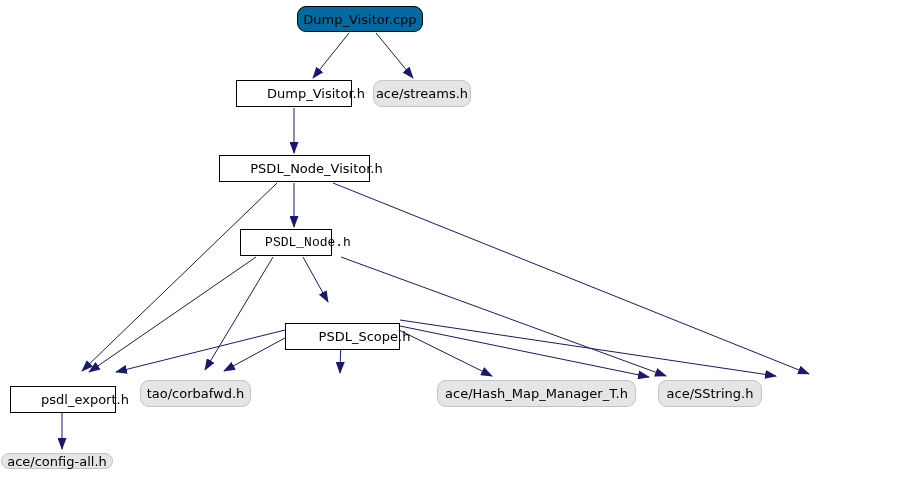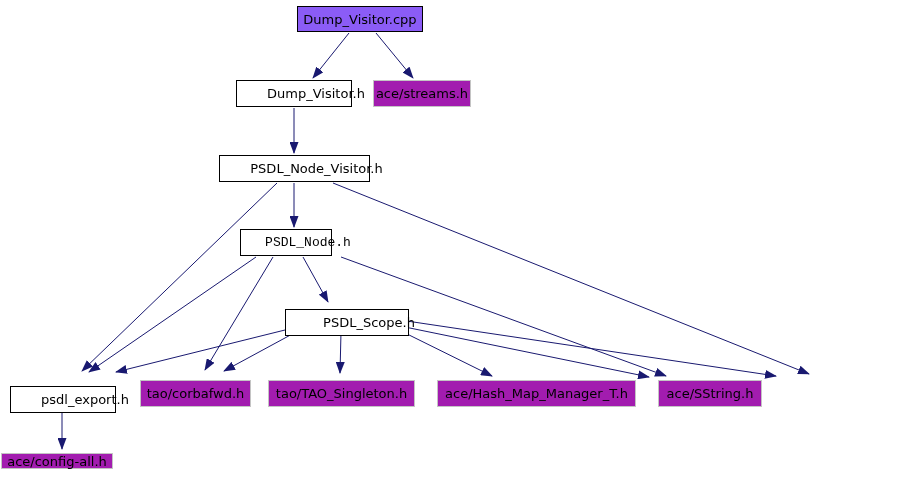--- a/index.html
+++ b/index.html
@@ -29,23 +29,23 @@
     background: #ffffff;
     color: #000000;
     display: flex;
     align-items: center;
     justify-content: center;
     font-size: 13px;
     line-height: 1;
     white-space: nowrap;
     z-index: 2;
   }
-  .type-current { background: #8b5cf6; border-color: #000000; }
+  .type-current { background: #0369a1; border-color: #000000; border-radius: 9px; }
   .type-internal { background: #ffffff; border-color: #000000; padding-left: 44px; }
-  .type-external { background: #a21caf; border-color: #c4c4c4; }
+  .type-external { background: #e5e5e5; border-color: #c4c4c4; border-radius: 9px; }
 </style>
 </head>
 <body>
 
 <div id="graph">
 
   <svg id="edges" xmlns="http://www.w3.org/2000/svg" width="917" height="485" viewBox="0 0 917 485">
     <defs>
       <marker id="arrowhead" markerUnits="userSpaceOnUse" markerWidth="12" markerHeight="9" refX="11" refY="4.5" orient="auto">
         <path d="M0,0 L12,4.5 L0,9 Z" fill="#191970"></path>
@@ -80,31 +80,28 @@
     </div>
   <div class="node type-external" style="left: 373px; top: 80px; width: 98px; height: 27px;">
       <span>ace/streams.h</span>
     </div>
   <div class="node type-internal" style="left: 219px; top: 155px; width: 151px; height: 27px;">
       <span>PSDL_Node_Visitor.h</span>
     </div>
   <div class="node type-internal" style="left: 240px; top: 229px; width: 92px; height: 27px; font-family: Liberation Mono, monospace;">
       <span>PSDL_Node.h</span>
     </div>
-  <div class="node type-internal" style="left: 285px; top: 309px; width: 124px; height: 27px;">
+  <div class="node type-internal" style="left: 285px; top: 323px; width: 115px; height: 27px;">
       <span>PSDL_Scope.h</span>
     </div>
   <div class="node type-internal" style="left: 10px; top: 380px; width: 106px; height: 27px; margin-top: 6px;">
       <span>psdl_export.h</span>
     </div>
   <div class="node type-external" style="left: 140px; top: 380px; width: 111px; height: 27px;">
       <span>tao/corbafwd.h</span>
-    </div>
-  <div class="node type-external" style="left: 268px; top: 380px; width: 147px; height: 27px;">
-      <span>tao/TAO_Singleton.h</span>
     </div>
   <div class="node type-external" style="left: 437px; top: 380px; width: 199px; height: 27px;">
       <span>ace/Hash_Map_Manager_T.h</span>
     </div>
   <div class="node type-external" style="left: 658px; top: 380px; width: 104px; height: 27px;">
       <span>ace/SString.h</span>
     </div>
   <div class="node type-external" style="left: 1px; top: 453px; width: 112px; height: 16px;">
       <span>ace/config-all.h</span>
     </div>

